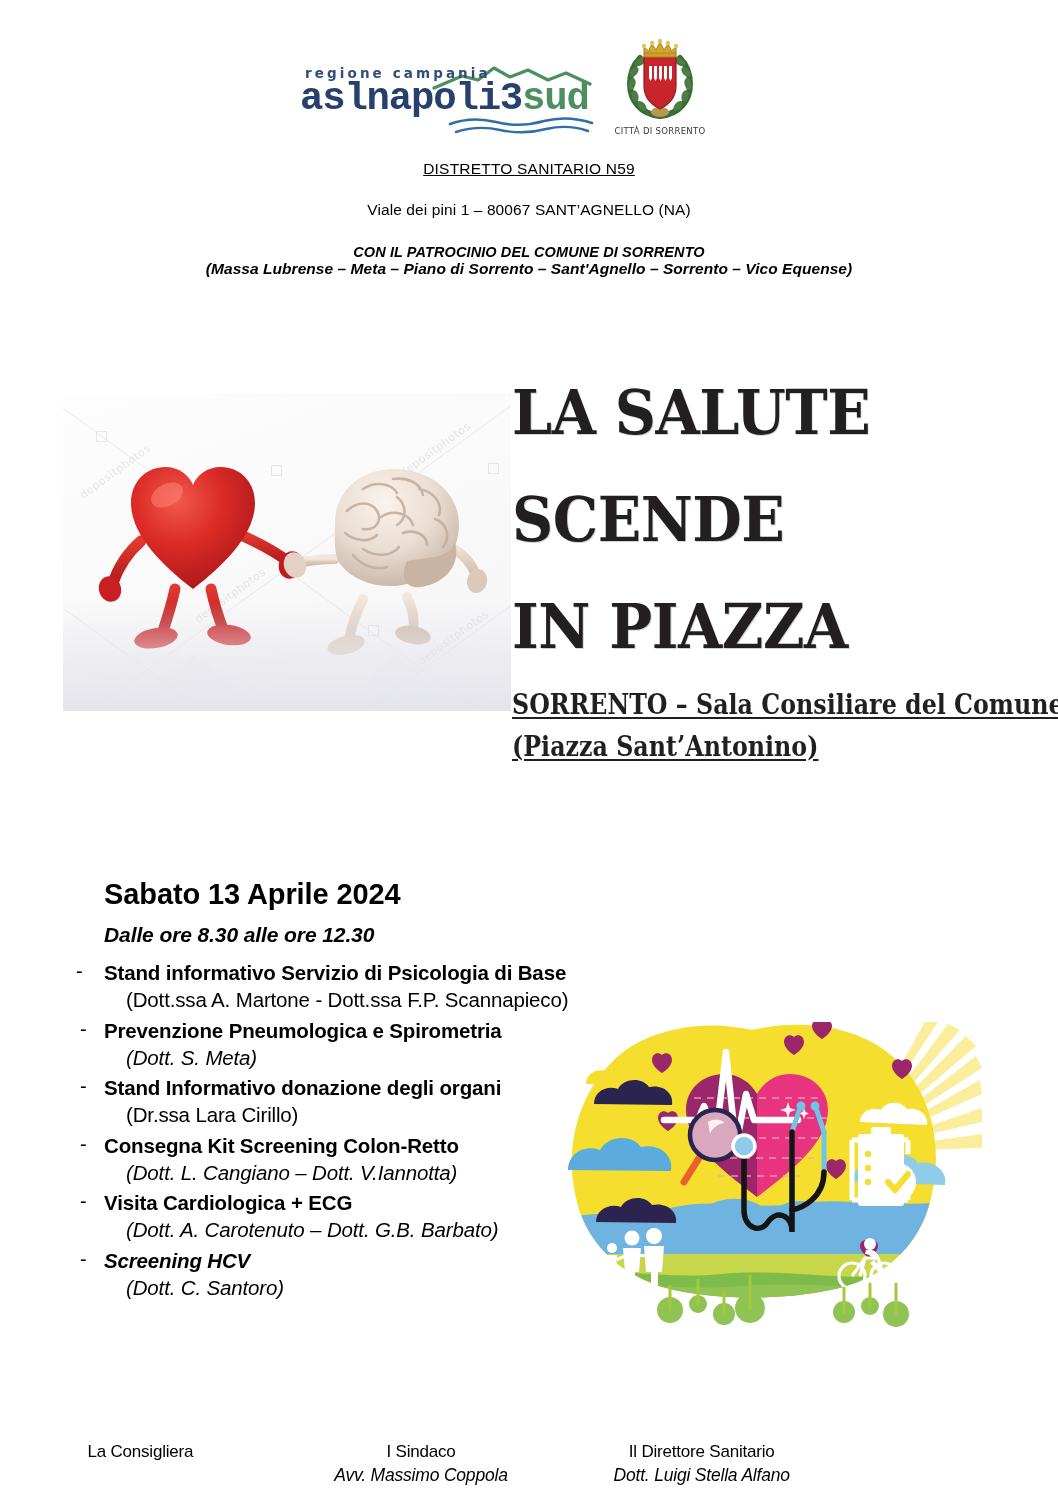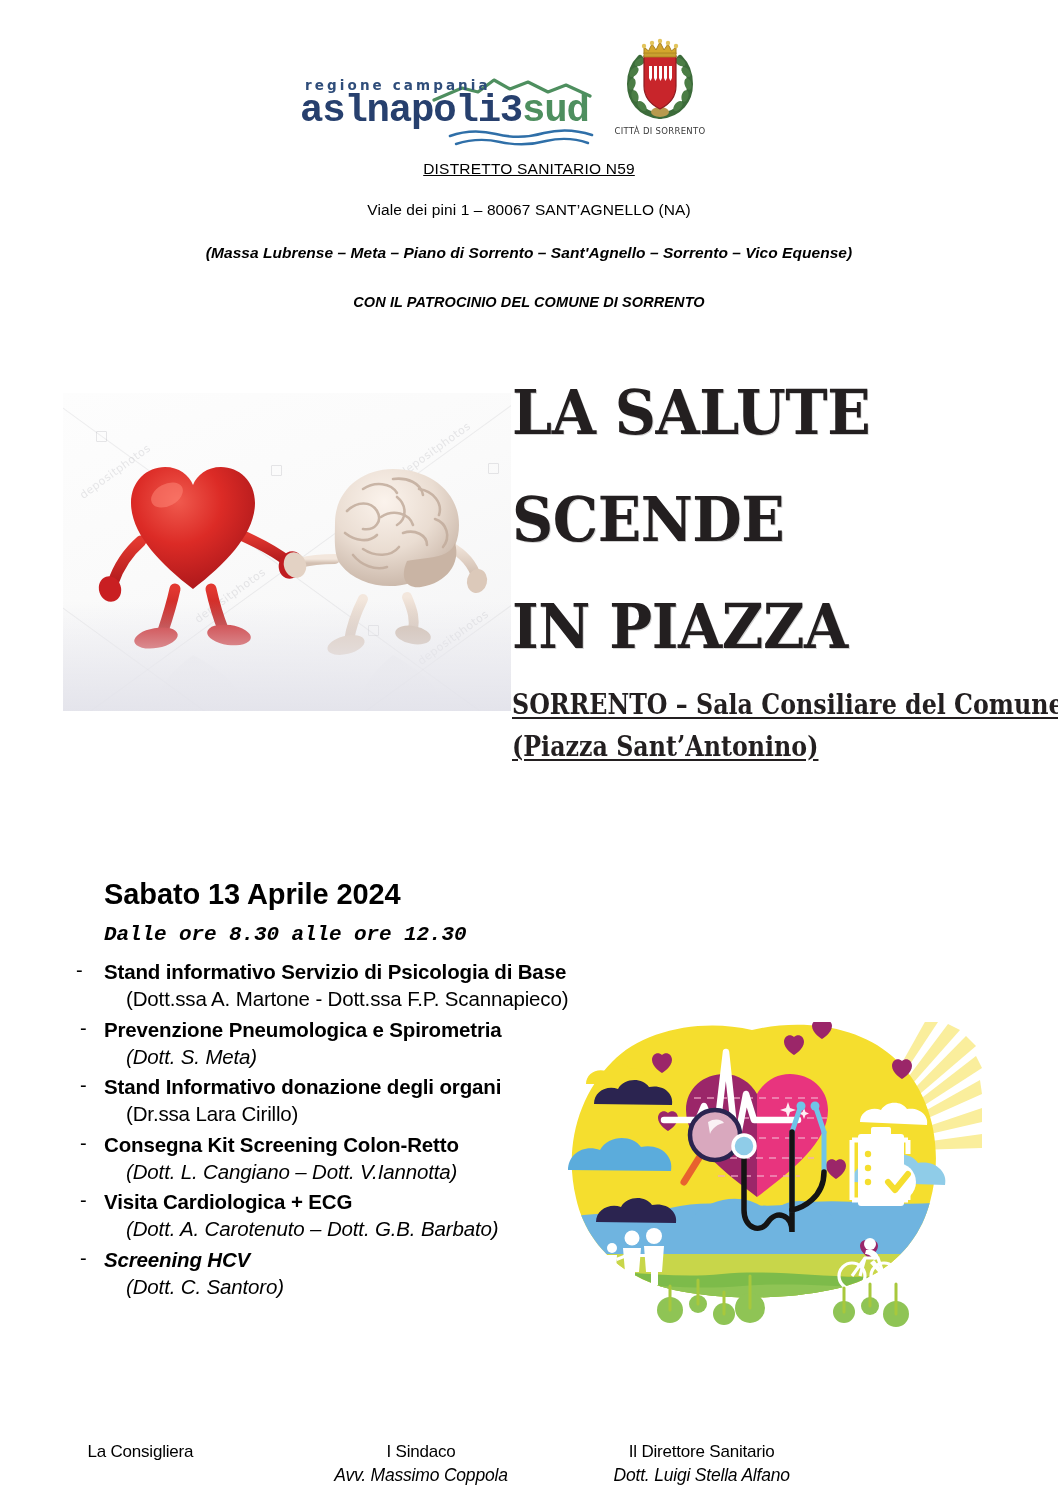--- a/index.html
+++ b/index.html
@@ -17,21 +17,21 @@
   }
 
   
   #logo-row {
     position: absolute;
     top: 38px; left: 0; width: 1058px; height: 110px;
   }
   #asl-logo {
     position: absolute;
     left: 300px; top: 26px;
-    width: 292px; height: 62px; margin-top: 12px;
+    width: 292px; height: 62px;
   }
   #asl-mountains { position: absolute; right: 0; top: 0; }
   #asl-regione {
     position: absolute;
     left: 5px; top: 1px;
     font-size: 13.5px;
     letter-spacing: 3.1px;
     color: #2f4d7a;
     font-weight: 600;
     font-family: "DejaVu Sans", sans-serif;
@@ -176,21 +176,20 @@
     font-weight: bold;
     letter-spacing: -0.1px;
     margin-bottom: 12px;
   }
   #program-hours {
     font-size: 21px;
     font-weight: bold;
     font-style: italic;
     letter-spacing: -0.1px;
     margin-bottom: 12px;
-    font-family: Liberation Mono, monospace;
   }
   ul#program-list {
     list-style: none;
     margin: 0;
     padding: 0;
   }
   ul#program-list li {
     position: relative;
     margin-bottom: 2px;
   }
@@ -306,22 +305,22 @@
         <circle cx="62" cy="8" r="2.2" fill="#E2C45C"></circle>
       </g>
     </svg>
     <div id="crest-caption">CITTÀ DI SORRENTO</div>
   </div>
 </div>
 
 <div id="header-text">
   <div id="district-title">DISTRETTO SANITARIO N59</div>
   <div id="district-address">Viale dei pini 1 – 80067 SANT’AGNELLO (NA)</div>
+  <div id="patronage">CON IL PATROCINIO DEL COMUNE DI SORRENTO</div>
   <div id="district-towns">(Massa Lubrense – Meta – Piano di Sorrento – Sant'Agnello – Sorrento – Vico Equense)</div>
-  <div id="patronage">CON IL PATROCINIO DEL COMUNE DI SORRENTO</div>
 </div>
 
 <div id="hero-photo">
 
   <div class="wm-line" style="left:-20px; top:0px; width:560px; transform:rotate(36deg);"></div>
   <div class="wm-line" style="left:-20px; top:200px; width:560px; transform:rotate(36deg);"></div>
   <div class="wm-line" style="left:480px; top:-10px; width:560px; transform:rotate(144deg);"></div>
   <div class="wm-line" style="left:480px; top:190px; width:560px; transform:rotate(144deg);"></div>
   <div class="wm-dot" style="left:33px; top:38px;"></div>
   <div class="wm-dot" style="left:208px; top:72px;"></div>

